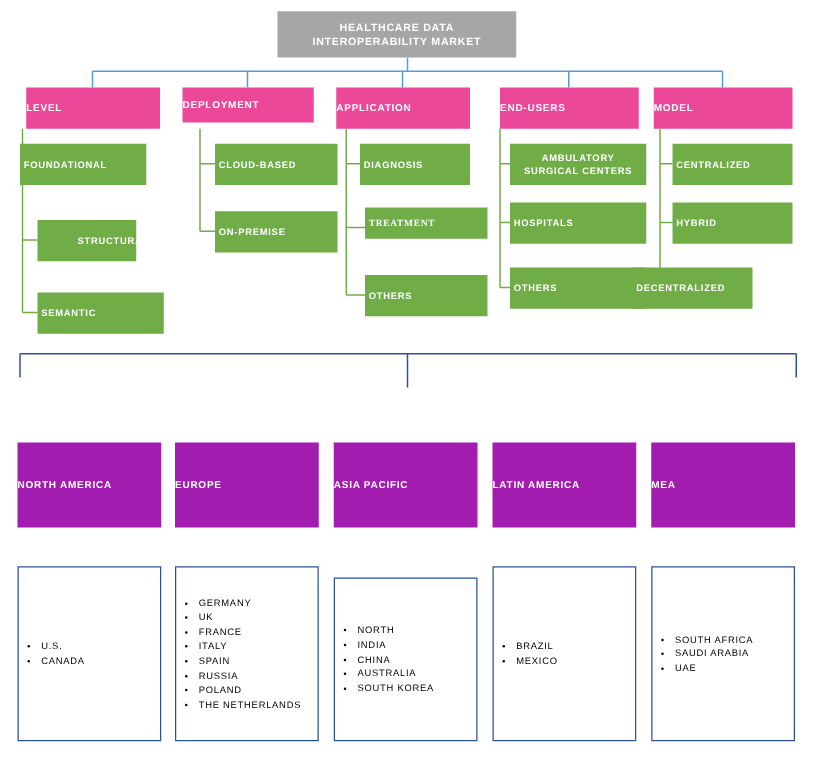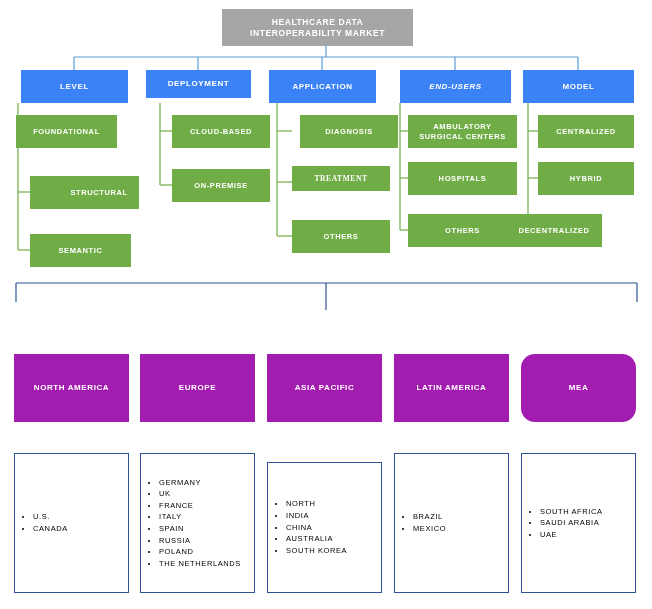--- a/index.html
+++ b/index.html
@@ -17,36 +17,36 @@
   #root {
     position: relative;
     width: 652px;
     height: 609px;
   }
   .box {
     position: absolute;
     box-sizing: border-box;
     display: flex;
     align-items: center;
-    justify-content: center;
+    justify-content: flex-start;
     text-align: center;
     letter-spacing: 0.6px;
     line-height: 1.25;
   }
   
   .root-title {
     background: #a6a6a6;
     color: #ffffff;
     font-size: 8.5px;
     font-weight: bold;
     padding: 2px 4px;
   }
   
   .cat {
-    background: #3b82f6;
+    background: #ec4899;
     color: #ffffff;
     font-size: 8px;
     font-weight: bold;
   }
   
   .leaf {
     background: #70ad47;
     color: #ffffff;
     font-size: 7.5px;
     font-weight: bold;
@@ -142,45 +142,45 @@
 
   <div class="box cat" style="left:21px; top:70px; width:107px; height:33px;">
     <span>LEVEL</span>
   </div>
   <div class="box cat" style="left:146px; top:70px; width:105px; height:28px;">
     <span>DEPLOYMENT</span>
   </div>
   <div class="box cat" style="left:269px; top:70px; width:107px; height:33px;">
     <span>APPLICATION</span>
   </div>
-  <div class="box cat" style="left:400px; top:70px; width:111px; height:33px;font-style:italic;">
+  <div class="box cat" style="left:400px; top:70px; width:111px; height:33px;">
     <span>END-USERS</span>
   </div>
   <div class="box cat" style="left:523px; top:70px; width:111px; height:33px;">
     <span>MODEL</span>
   </div>
 
   <div class="box leaf" style="left:16px; top:115px; width:101px; height:33px;">
     <span>FOUNDATIONAL</span>
   </div>
-  <div class="box leaf" style="left:30px; top:176px; width:109px; height:33px;padding-left:32px;">
+  <div class="box leaf" style="left:30px; top:176px; width:79px; height:33px;padding-left:32px;">
     <span>STRUCTURAL</span>
   </div>
   <div class="box leaf" style="left:30px; top:234px; width:101px; height:33px;">
     <span>SEMANTIC</span>
   </div>
 
   <div class="box leaf" style="left:172px; top:115px; width:98px; height:33px;">
     <span>CLOUD-BASED</span>
   </div>
   <div class="box leaf" style="left:172px; top:169px; width:98px; height:33px;">
     <span>ON-PREMISE</span>
   </div>
 
-  <div class="box leaf" style="left:300px; top:115px; width:98px; height:33px;">
+  <div class="box leaf" style="left:288px; top:115px; width:88px; height:33px;">
     <span>DIAGNOSIS</span>
   </div>
   <div class="box leaf" style="left:292px; top:166px; width:98px; height:25px;font-family:Liberation Serif, serif;">
     <span>TREATMENT</span>
   </div>
   <div class="box leaf" style="left:292px; top:220px; width:98px; height:33px;">
     <span>OTHERS</span>
   </div>
 
   <div class="box leaf" style="left:408px; top:115px; width:109px; height:33px;">
@@ -208,21 +208,21 @@
   </div>
   <div class="box region" style="left:140px; top:354px; width:115px; height:68px;">
     <span>EUROPE</span>
   </div>
   <div class="box region" style="left:267px; top:354px; width:115px; height:68px;">
     <span>ASIA PACIFIC</span>
   </div>
   <div class="box region" style="left:394px; top:354px; width:115px; height:68px;">
     <span>LATIN AMERICA</span>
   </div>
-  <div class="box region" style="left:521px; top:354px; width:115px; height:68px;border-radius:14px;">
+  <div class="box region" style="left:521px; top:354px; width:115px; height:68px;">
     <span>MEA</span>
   </div>
 
   <div class="countries" style="left:14px; top:453px; width:115px; height:140px;">
     <ul>
       <li>U.S.</li>
       <li>CANADA</li>
     </ul>
   </div>
 

